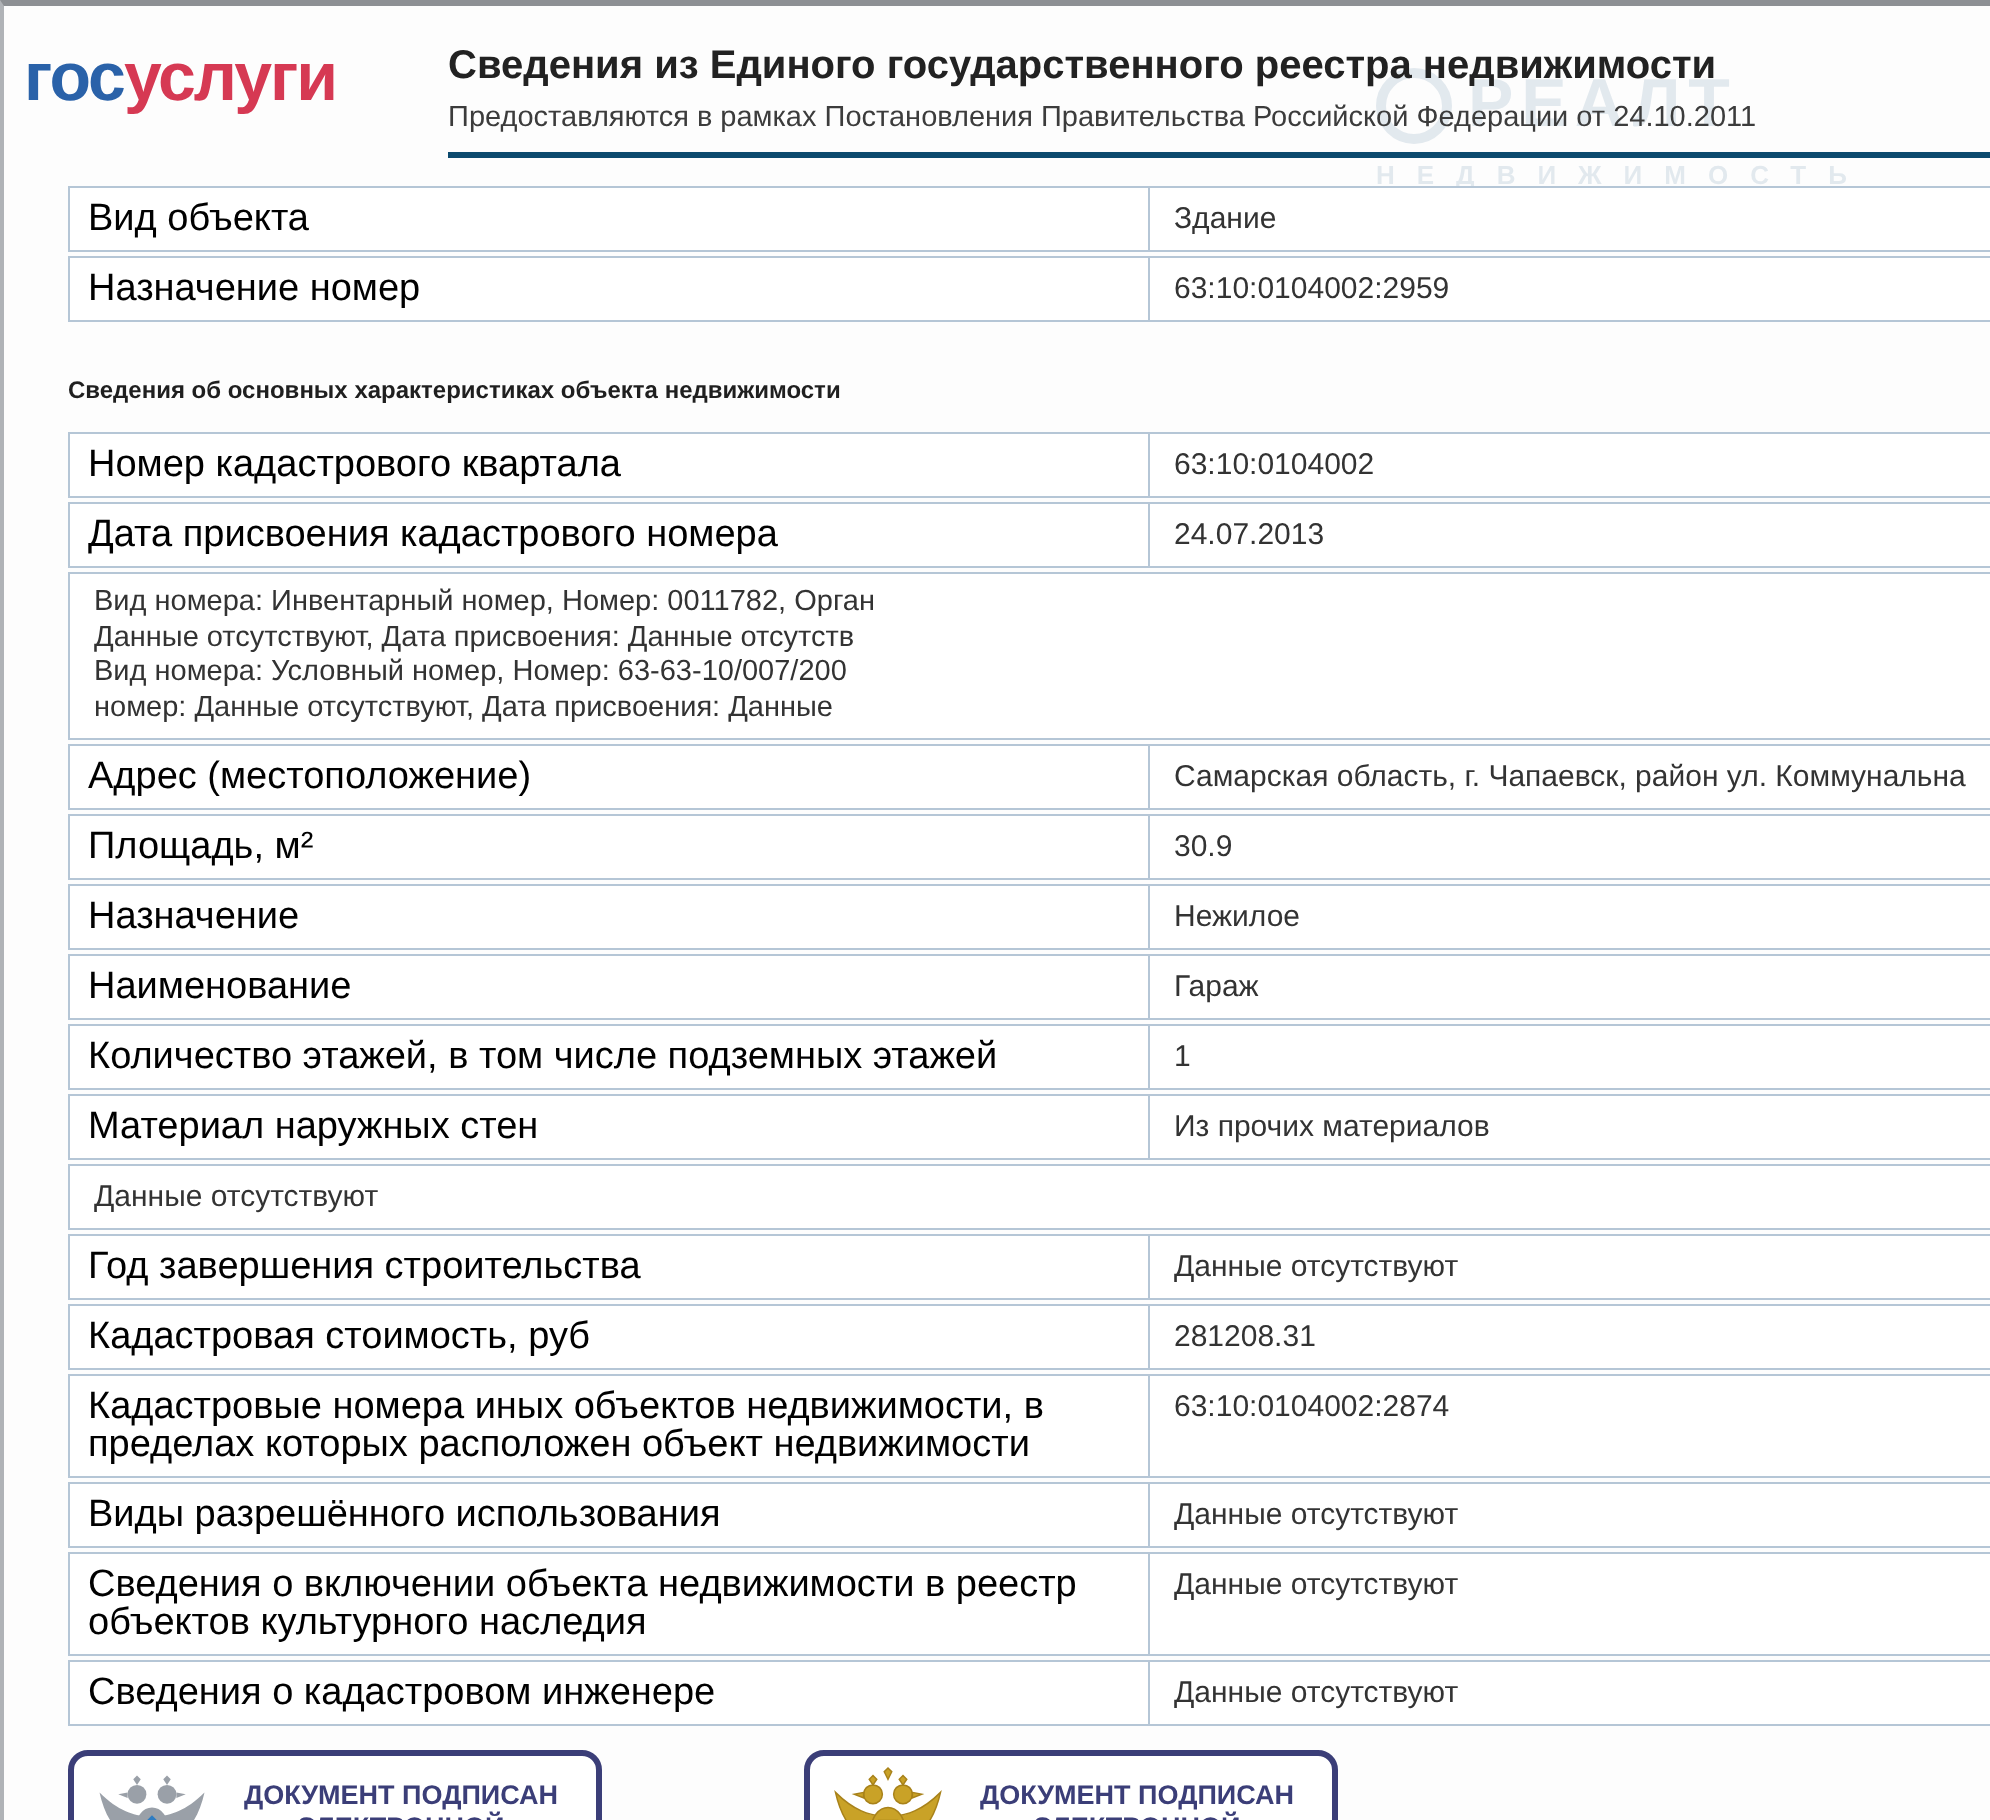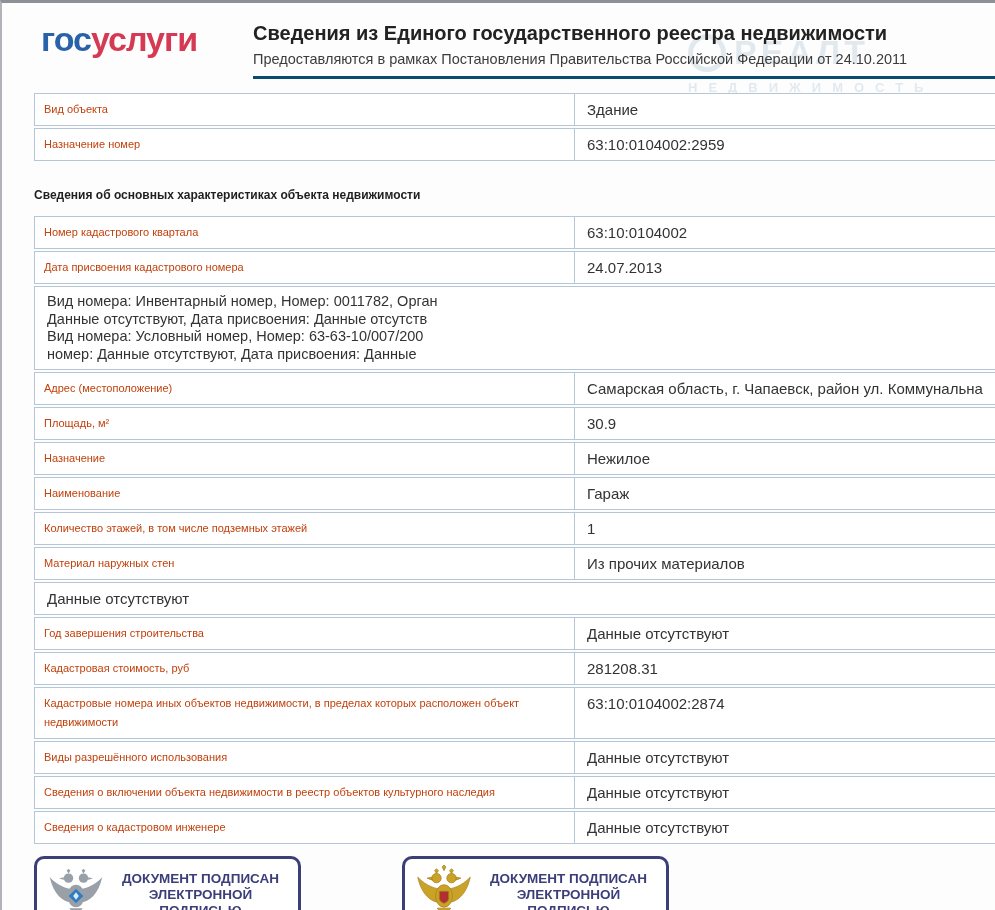--- a/index.html
+++ b/index.html
@@ -6,21 +6,21 @@
   body {
     width: 995px; height: 910px;
     overflow: hidden; position: relative;
     background: #fdfdfd;
     font-family: "Liberation Sans", sans-serif;
     color: #333;
     border-top: 3px solid #8d9094;
     border-left: 2px solid #b0b3b7;
     box-sizing: border-box;
   }
-  .header { display: flex; align-items: flex-start; padding: 16px 0 0 39px; position: relative; z-index: 2; }
+  .header { display: flex; align-items: flex-start; padding: 16px 0 0 10px; position: relative; z-index: 2; }
   .logo { font-size: 34px; font-weight: 700; letter-spacing: -1px; line-height: 40px; white-space: nowrap; }
   .logo .p1 { color: #2a62a9; }
   .logo .p2 { color: #d63953; }
   .header-text { flex: 1; margin-left: 56px; min-width: 0; }
   .doc-title { font-size: 20px; font-weight: 700; color: #222; line-height: 24px; margin-top: 2px; white-space: nowrap; }
   .doc-subtitle { font-size: 14.5px; color: #3c3c3c; margin-top: 6px; padding-bottom: 9px;
                   border-bottom: 3px solid #0c4a6e; white-space: nowrap; }
   .watermark {
     position: absolute; top: 30px; left: 686px; z-index: 1;
     color: #9fb6c9; opacity: 0.28; pointer-events: none;
@@ -30,21 +30,21 @@
   .wm-line1 { font-size: 34px; font-weight: 700; letter-spacing: 4px; }
   .wm-line2 { font-size: 13px; font-weight: 700; letter-spacing: 11px; margin-top: 8px; white-space: nowrap; }
   .content { margin-left: 32px; position: relative; z-index: 2; }
   .doc-table { width: 1075px; margin-top: 14px; }
   .trow { display: flex; border: 1px solid #b5c6d6; margin-bottom: 2px; background: #fff; box-sizing: border-box; }
   .cell-label {
     flex: 0 0 540px; width: 540px; box-sizing: border-box;
     border-right: 1px solid #b5c6d6;
     padding: 6px 12px 6px 9px;
     display: flex; align-items: center;
-    font-size: 11px; line-height: 19px; color: #c2410c;
+    font-size: 19px; line-height: 19px; color: #000000;
   }
   .cell-value {
     flex: 1; box-sizing: border-box;
     padding: 6px 12px;
     font-size: 15px; line-height: 19px; color: #333;
     white-space: nowrap; overflow: hidden;
   }
   .cell-value .vline { font-size: 14.5px; line-height: 17.5px; white-space: nowrap; }
   .section-title { font-size: 12px; font-weight: 700; color: #1f1f1f; margin: 27px 0 8px 0; }
   .stamps { display: flex; gap: 101px; margin: 12px 0 0 32px; position: relative; z-index: 2; }

